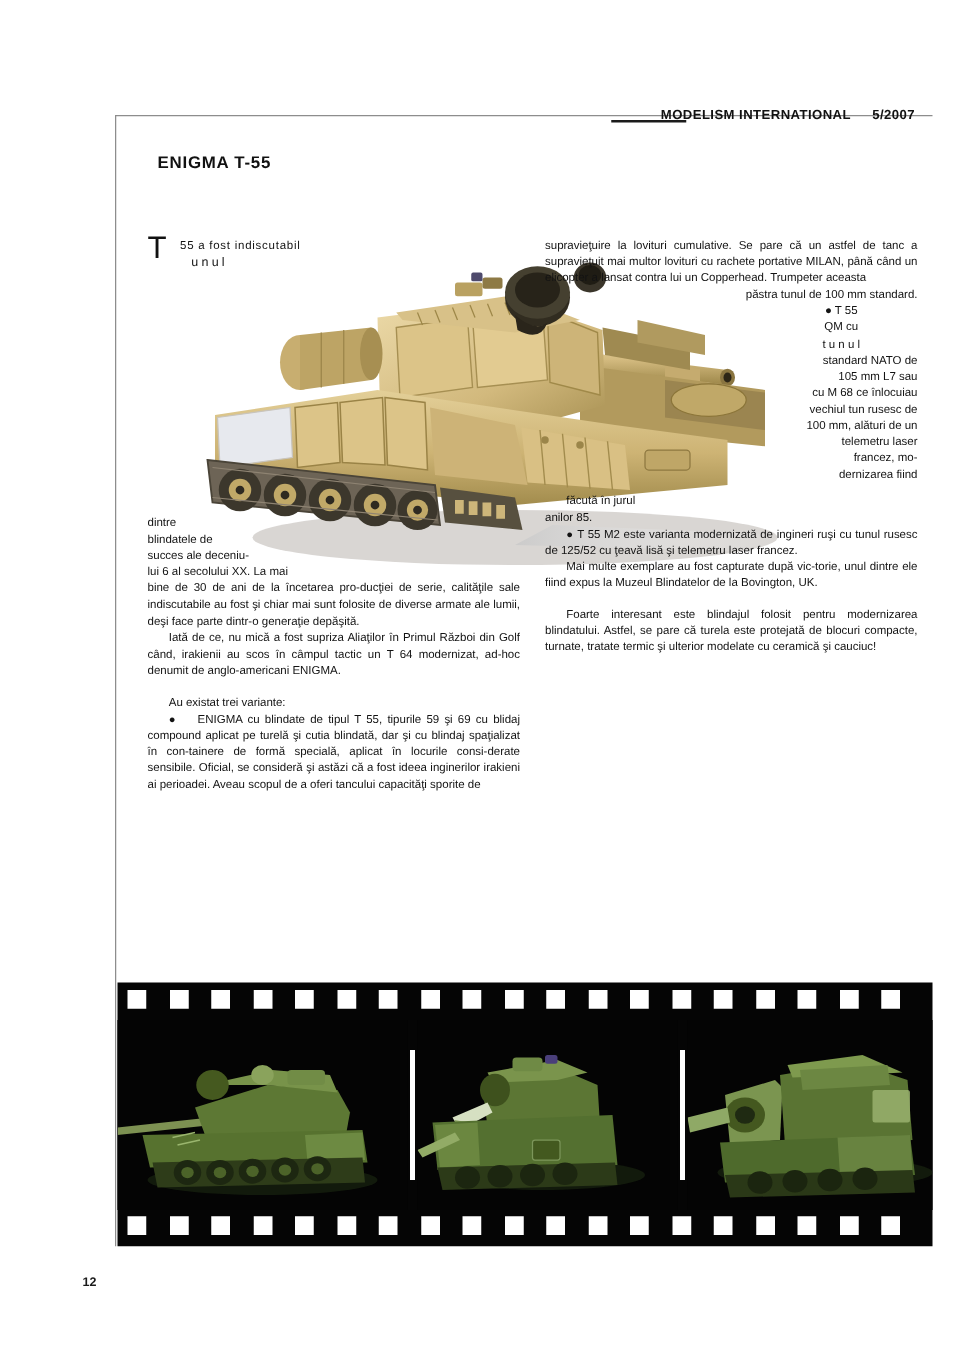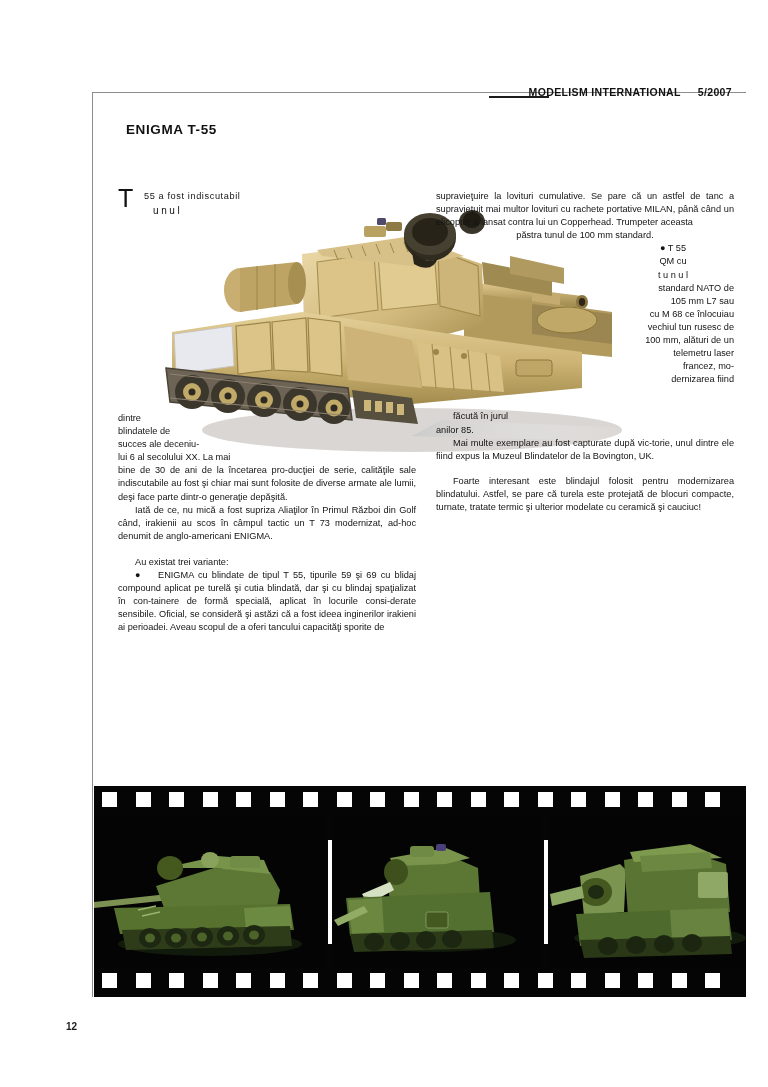--- a/index.html
+++ b/index.html
@@ -348,49 +348,50 @@
       <span class="dropcap-tail">unul</span>
       <span class="dropcap-lead">55 a fost indiscutabil</span>
     </div>
 
     <div class="wrap-left">
       <span class="short-line">dintre</span>
       <span class="short-line">blindatele  de</span>
       <span class="short-line">succes  ale  deceniu-</span>
       <span class="short-line">lui 6 al secolului XX. La mai</span>
       <p>bine de 30 de ani de la încetarea pro-ducţiei de serie, calităţile sale indiscutabile au fost şi chiar mai sunt folosite de diverse armate ale lumii, deşi face parte dintr-o generaţie depăşită.</p>
-      <p class="para-indent">Iată de ce, nu mică a fost supriza Aliaţilor în Primul Război din Golf când, irakienii au scos în câmpul tactic un T 73 modernizat, ad-hoc denumit de anglo-americani ENIGMA.</p>
+      <p class="para-indent">Iată de ce, nu mică a fost supriza Aliaţilor în Primul Război din Golf când, irakienii au scos în câmpul tactic un T 64 modernizat, ad-hoc denumit de anglo-americani ENIGMA.</p>
       <p class="para-indent" style="margin-top:13px;">Au existat trei variante:</p>
       <p class="bullet-para"><span class="bullet" style="margin-left:17px;margin-right:16px;">●</span><span>ENIGMA cu blindate de tipul T 55, tipurile 59 şi 69 cu blidaj compound aplicat pe turelă şi cutia blindată, dar şi cu blindaj spaţializat în con-tainere de formă specială, aplicat în locurile consi-derate sensibile. Oficial, se consideră şi astăzi că a fost ideea inginerilor irakieni ai perioadei. Aveau scopul de a oferi tancului capacităţi sporite de</span></p>
     </div>
   </div>
 
   <div class="col col-right">
     <p>supravieţuire la lovituri cumulative. Se pare că un astfel de tanc a supravieţuit mai multor lovituri cu rachete portative MILAN, până când un elicopter a lansat contra lui un Copperhead. Trumpeter aceasta</p>
-    <p style="text-align:center;">păstra tunul de 100 mm standard.</p>
+    <p style="text-align:right;">păstra tunul de 100 mm standard.</p>
 
     <div class="wrap-right-narrow">
       <span class="short-line">● T 55</span>
       <span class="short-line">QM    cu</span>
       <span class="short-line">t u n u l</span>
     </div>
     <div class="wrap-right-mid">
       <span class="short-line">standard  NATO  de</span>
       <span class="short-line">105   mm  L7  sau</span>
       <span class="short-line">cu M 68 ce înlocuiau</span>
       <span class="short-line">vechiul tun  rusesc de</span>
       <span class="short-line">100 mm,  alături de un</span>
       <span class="short-line">telemetru  laser</span>
       <span class="short-line">francez,     mo-</span>
       <span class="short-line">dernizarea      fiind</span>
     </div>
 
-    <p style="text-indent:17px;margin-top:24px;">făcută  în  jurul</p>
+    <p style="text-indent:17px;margin-top:8px;">făcută  în  jurul</p>
     <p>anilor 85.</p>
 
+    <p class="bullet-para"><span class="bullet" style="margin-left:17px;margin-right:3px;">●</span><span>T 55 M2 este varianta modernizată de ingineri ruşi cu tunul rusesc de 125/52 cu ţeavă lisă şi telemetru laser francez.</span></p>
 
     <p class="para-indent">Mai multe exemplare au fost capturate după vic-torie, unul dintre ele fiind expus la Muzeul Blindatelor de la Bovington, UK.</p>
     <p class="para-indent" style="margin-top:12px;">Foarte interesant este blindajul folosit pentru modernizarea blindatului. Astfel, se pare că turela este protejată de blocuri compacte, turnate, tratate termic şi ulterior modelate cu ceramică şi cauciuc!</p>
   </div>
 </div>
 
 <div class="filmstrip">
   <div class="perf-row top">
       <div class="perf" style="left: 8px;"></div>
       <div class="perf" style="left: 41.5px;"></div>

